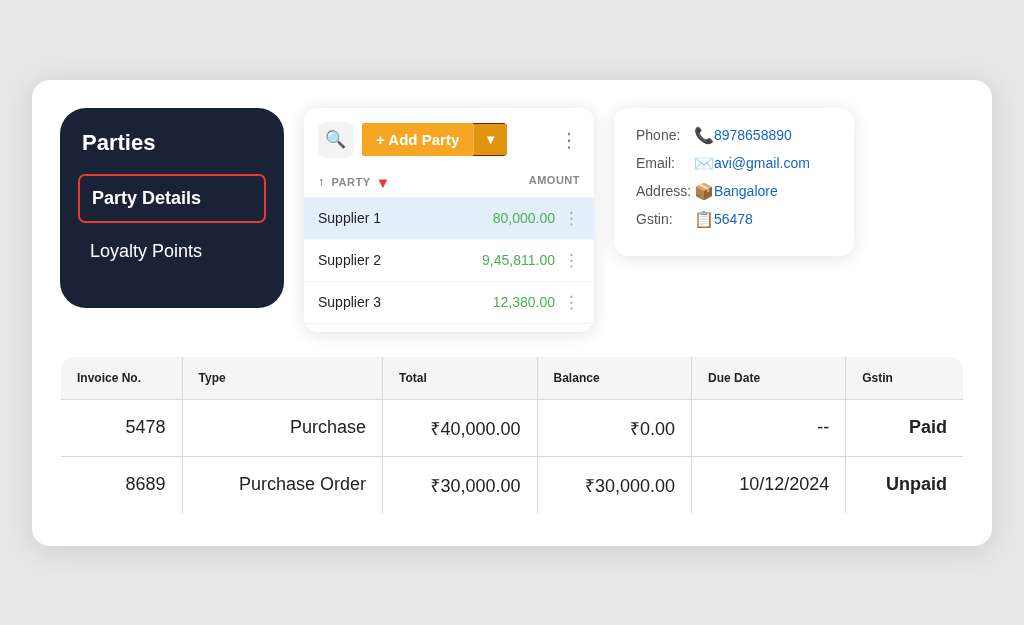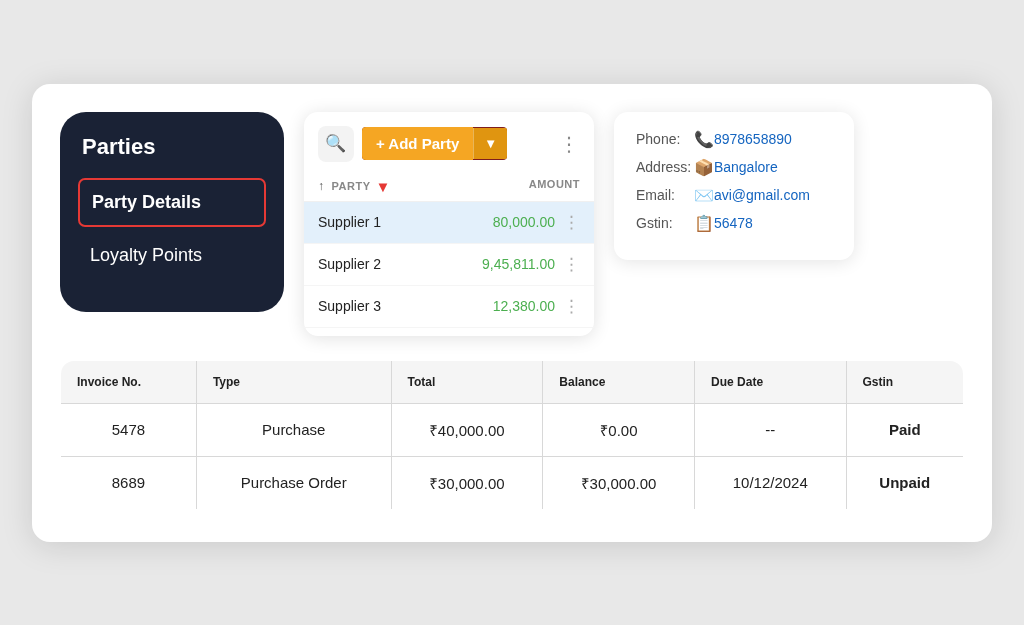--- a/index.html
+++ b/index.html
@@ -208,23 +208,23 @@
       border: 1.5px solid #d8d8d8;
       padding: 14px 16px;
       font-size: 12px;
       font-weight: 700;
       color: #222;
       text-align: left;
     }
     .invoice-table td {
       border: 1.5px solid #d8d8d8;
       padding: 16px 16px;
-      font-size: 15px;
+      font-size: 18px;
       color: #222;
-      text-align: center;
+      text-align: right;
       background: #fff;
     }
     .status-paid { color: #2e7d32; font-weight: 700; }
     .status-unpaid { color: #c62828; font-weight: 700; }
     .sort-arrow { color: #555; font-size: 12px; margin-right: 2px; }
     .filter-icon { color: #e53935; font-size: 15px; }
   </style>
 </head>
 <body>
 
@@ -280,28 +280,28 @@
         </div>
     </div>
 
     <div class="party-info-card">
       <div class="party-info-row">
         <span class="info-label">Phone:</span>
         <span class="info-icon">📞</span>
         <span class="info-value">8978658890</span>
       </div>
       <div class="party-info-row">
+        <span class="info-label">Email:</span>
+        <span class="info-icon">✉️</span>
+        <span class="info-value">avi@gmail.com</span>
+      </div>
+      <div class="party-info-row">
         <span class="info-label">Address:</span>
         <span class="info-icon">📦</span>
         <span class="info-value">Bangalore</span>
-      </div>
-      <div class="party-info-row">
-        <span class="info-label">Email:</span>
-        <span class="info-icon">✉️</span>
-        <span class="info-value">avi@gmail.com</span>
       </div>
       <div class="party-info-row">
         <span class="info-label">Gstin:</span>
         <span class="info-icon">📋</span>
         <span class="info-value">56478</span>
       </div>
     </div>
   </div>
 
   <div class="invoice-section">

